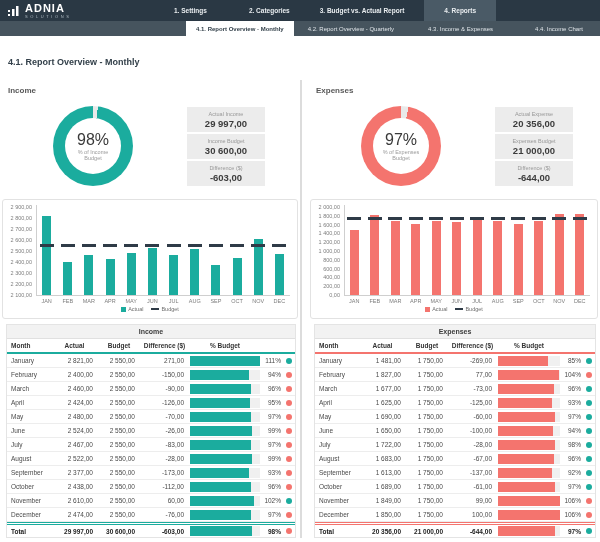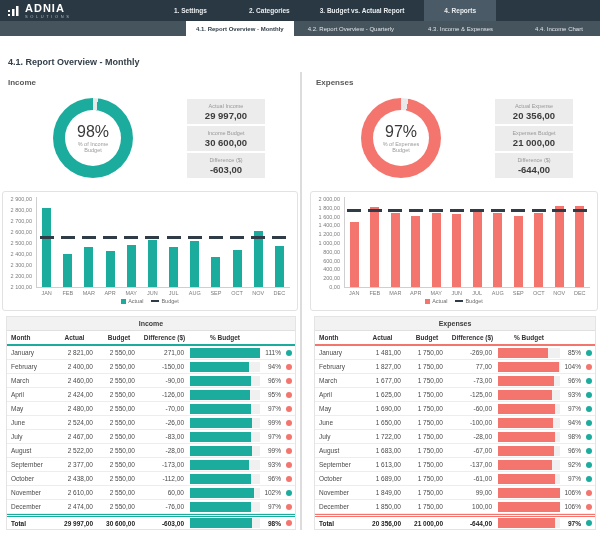--- a/index.html
+++ b/index.html
@@ -19,21 +19,21 @@
 
   
   .subbar { height:15px; background:#46545E; display:flex; align-items:stretch; }
   .subtab { color:#dfe4e8; font-size:6px; display:flex; align-items:center; justify-content:center; padding:0 10px; white-space:nowrap; }
   .subtab.active { background:#fff; color:#33404a; font-weight:bold; }
   .subtab.t1{ margin-left:186px; } .subtab.t2{ margin-left:4px; } .subtab.t3{ margin-left:14px; }
   .subtab.t4{ margin-left:22px; }
 
   
   .page-title { margin:21px 0 0 8px; font-size:9px; font-weight:bold; color:#33404a; height:13px; }
-  .cols { display:flex; margin-top:2px; }
+  .cols { display:flex; margin-top:10px; }
   .col { width:300px; position:relative; }
   .col.right { border-left:2px solid #dcdcdc; padding-left:6px; width:300px; }
   .section-label { margin:6px 0 0 8px; font-size:8px; font-weight:bold; color:#595959; height:11px; }
 
   
   .hero { position:relative; height:92px; margin-top:4px; }
   .donut { position:absolute; left:53px; top:5px; width:80px; height:80px; border-radius:50%; }
   .donut-hole { position:absolute; left:12px; top:12px; width:56px; height:56px; border-radius:50%; background:#fff;
     display:flex; flex-direction:column; align-items:center; justify-content:center; }
   .donut-pct { font-size:16px; color:#3a3a3a; line-height:17px; }

